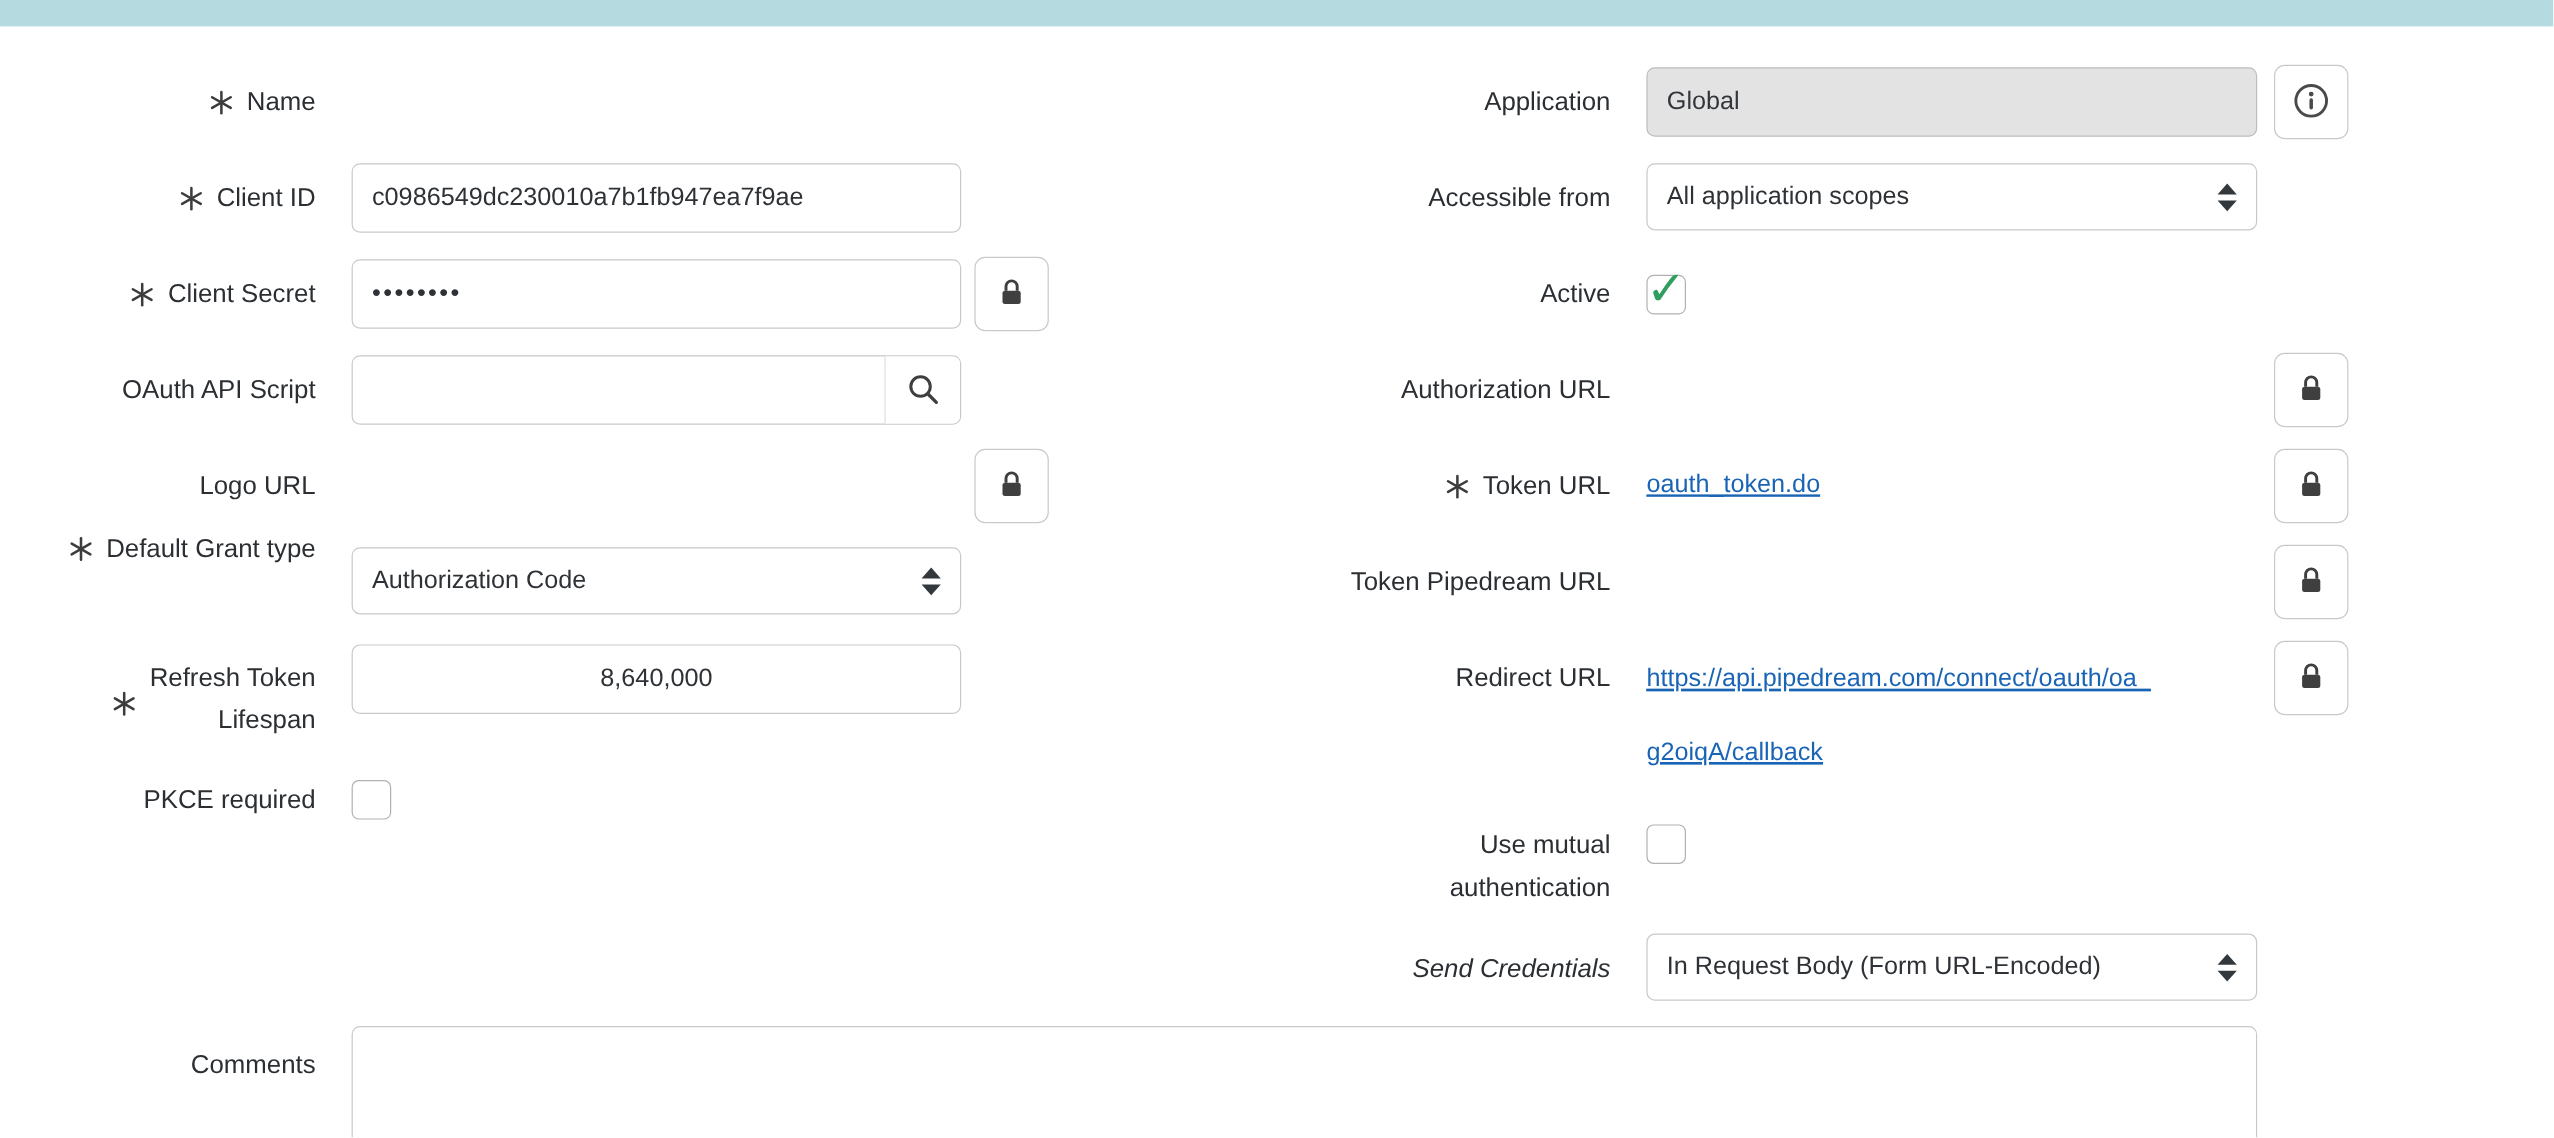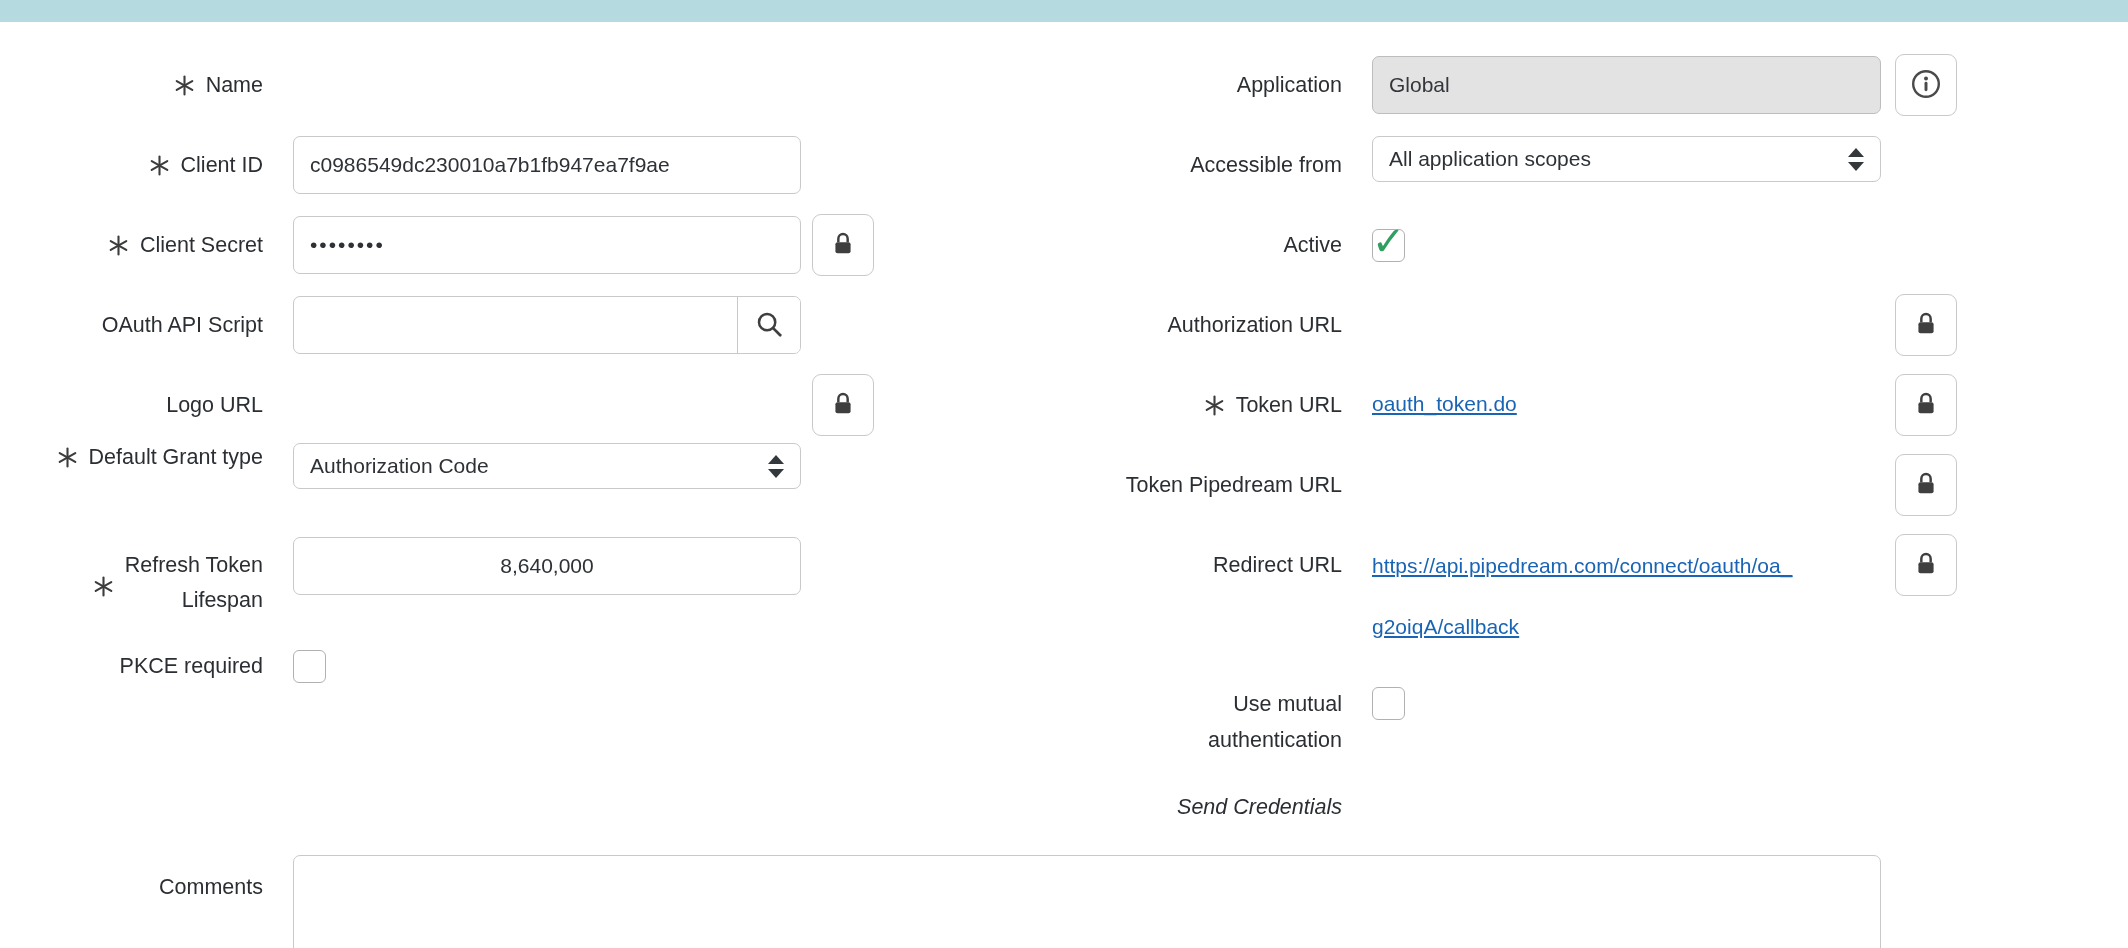--- a/index.html
+++ b/index.html
@@ -27,21 +27,21 @@
   .num { text-align:center; }
 
   .lookup-field { position:absolute; display:flex; height:58px; background:#fff;
                   border:1.5px solid var(--border,#c9c9c9); border-radius:7px; }
   .lookup-field input { flex:1; border:none; background:transparent; font-size:21px;
                         padding:0 16px; font-family:inherit; min-width:0; }
   .lookup-btn { width:63px; border:none; border-left:1.5px solid var(--border,#c9c9c9);
                 background:#fff; border-radius:0 6px 6px 0; display:flex;
                 align-items:center; justify-content:center; cursor:pointer; }
 
-  .selectbox { position:absolute; height:46px; border:1.5px solid var(--border,#c9c9c9);
+  .selectbox { position:absolute; height:56px; border:1.5px solid var(--border,#c9c9c9);
                border-radius:7px; background:#fff; display:flex; align-items:center;
                padding:0 16px; font-size:21px; color:#2e3236; cursor:pointer; }
   .selectbox .arrows { margin-left:auto; display:flex; flex-direction:column; gap:5px; padding-left:10px; }
   .tri-up   { width:0; height:0; border-left:8px solid transparent; border-right:8px solid transparent;
               border-bottom:9px solid #33383d; }
   .tri-down { width:0; height:0; border-left:8px solid transparent; border-right:8px solid transparent;
               border-top:9px solid #33383d; }
 
   .icon-btn { position:absolute; width:62px; height:62px; border:1.5px solid var(--border,#c9c9c9);
               border-radius:9px; background:#fff; display:flex; align-items:center;
@@ -150,21 +150,21 @@
       <svg width="21" height="21" viewBox="0 0 20 20">
           <g stroke="#3c3c3c" stroke-width="2" stroke-linecap="round">
             <line x1="10" y1="1.5" x2="10" y2="18.5"></line>
             <line x1="2.6" y1="5.75" x2="17.4" y2="14.25"></line>
             <line x1="2.6" y1="14.25" x2="17.4" y2="5.75"></line>
           </g>
         </svg>
     </span>
     <span class="txt">Default Grant type</span>
   </div>
-  <div class="selectbox" style="left:293px; top:443px; width:508px;">
+  <div class="selectbox" style="left:293px; top:456px; width:508px;">
     <span>Authorization Code</span>
     <span class="arrows">
         <i class="tri-up"></i>
         <i class="tri-down"></i>
       </span>
   </div>
 
   <div class="label-multi" style="left:0; top:548px; width:263px;">
     <span class="req">
       <svg width="21" height="21" viewBox="0 0 20 20">
@@ -290,14 +290,21 @@
     <span class="txt" style="line-height:36px;">
       <span>Use mutual</span>
       <span>authentication</span>
     </span>
   </div>
   <div class="checkbox" style="left:1372px; top:687px;"></div>
 
   <div class="label" style="left:1000px; top:778px; width:342px; height:58px;font-style:italic;">
     <span class="txt">Send Credentials</span>
   </div>
+  <div class="selectbox" style="left:1372px; top:778px; width:509px;">
+    <span>In Request Body (Form URL-Encoded)</span>
+    <span class="arrows">
+        <i class="tri-up"></i>
+        <i class="tri-down"></i>
+      </span>
+  </div>
 
 </div>
 
 </body></html>

